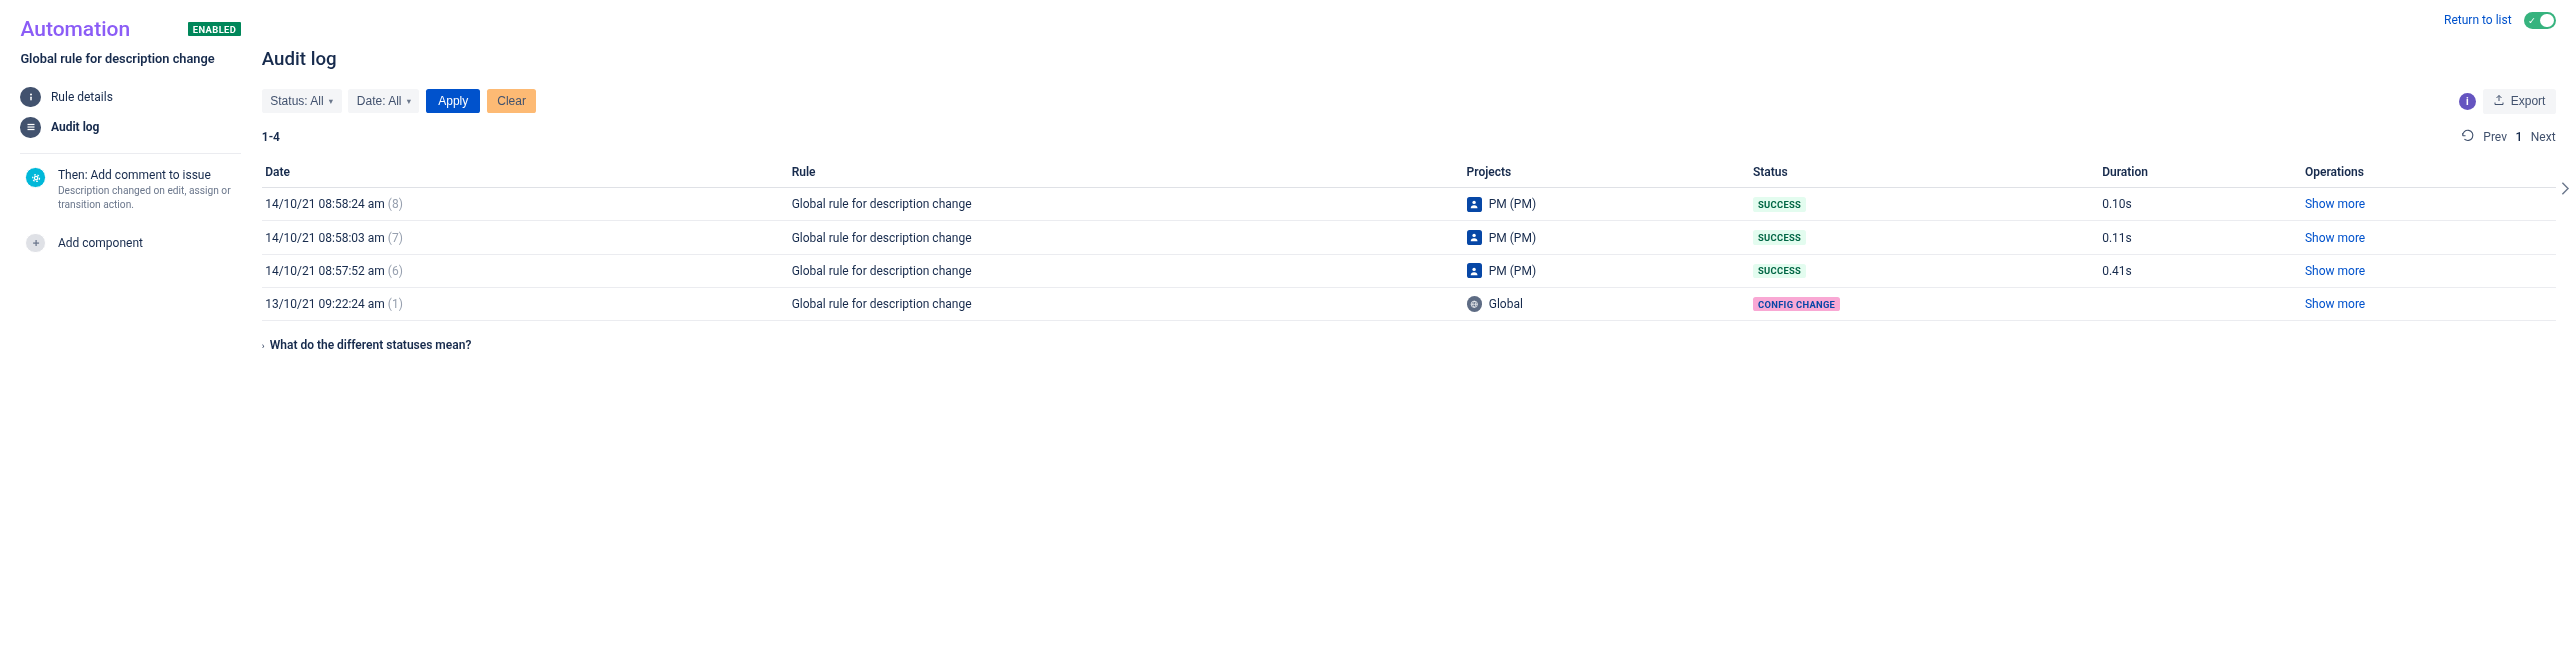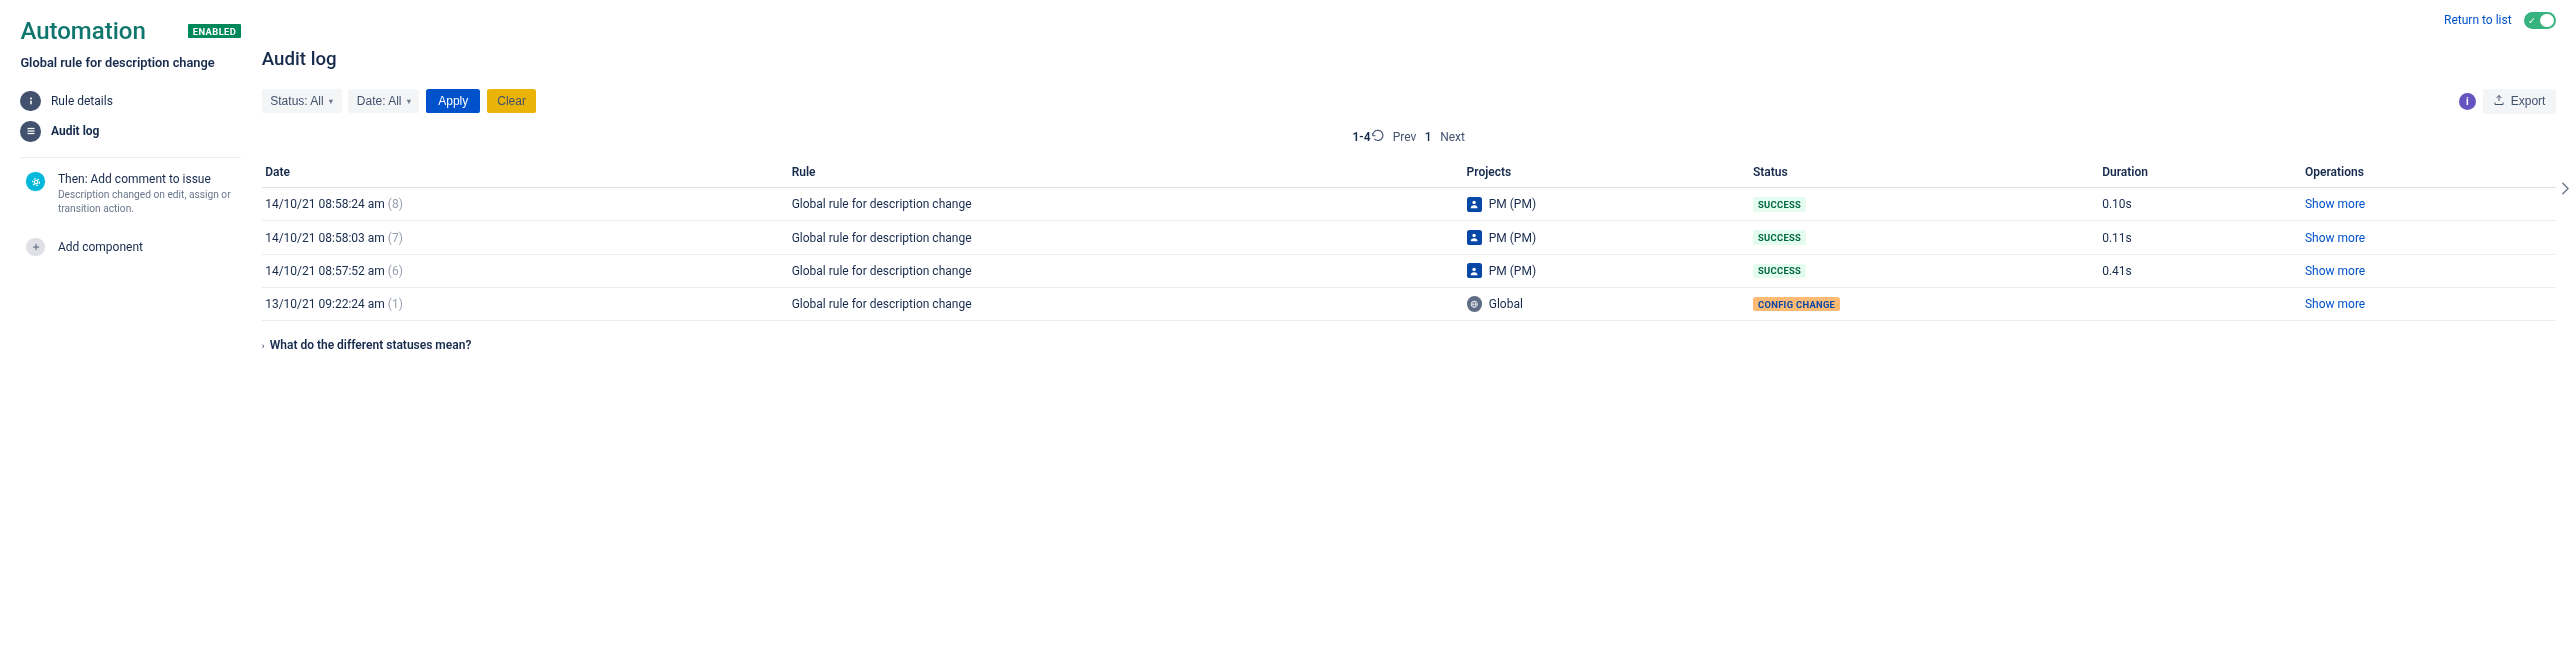--- a/index.html
+++ b/index.html
@@ -21,23 +21,23 @@
     width: 221px;
     flex-shrink: 0;
   }
   .sb-header {
     display: flex;
     align-items: center;
     justify-content: space-between;
     margin-bottom: 10.2px;
   }
   .sb-title {
-    font-size: 24px;
+    font-size: 21px;
     font-weight: 500;
-    color: #0f766e;
+    color: #8b5cf6;
   }
   .enabled-badge {
     background: #00875A;
     color: #fff;
     font-size: 9.4px;
     font-weight: 700;
     letter-spacing: 0.4px;
     padding: 1.7px 5.1px;
     border-radius: 1px;
   }
@@ -180,21 +180,21 @@
   .apply-btn {
     background: #0052CC;
     color: #fff;
     border: none;
     border-radius: 2.6px;
     padding: 5.1px 12px;
     font-size: 12px;
     cursor: pointer;
   }
   .clear-btn {
-    background: #eab308;
+    background: #fdba74;
     border: none;
     border-radius: 2.6px;
     padding: 5.1px 10.2px;
     font-size: 12px;
     color: #42526E;
     cursor: pointer;
   }
   .filter-spacer { flex: 1; }
   .info-circle {
     width: 17px;
@@ -218,21 +218,21 @@
     color: #42526E;
     cursor: pointer;
     display: flex;
     align-items: center;
     gap: 6px;
   }
 
   .table-top {
     display: flex;
     align-items: center;
-    justify-content: center;
+    justify-content: space-between;
     margin-bottom: 12px;
   }
   .count { font-size: 12px; font-weight: 600; }
   .pager {
     display: flex;
     align-items: center;
     gap: 8.5px;
     font-size: 12px;
     color: #42526E;
   }
@@ -275,21 +275,21 @@
   .proj-icon.global { background: #5E6C84; border-radius: 50%; }
   .status-badge {
     font-size: 9.4px;
     font-weight: 700;
     letter-spacing: 0.3px;
     padding: 1.7px 5.1px;
     border-radius: 2.6px;
     display: inline-block;
   }
   .status-badge.success { background: #E3FCEF; color: #006644; }
-  .status-badge.config { background: #fdba74; color: #0747A6; }
+  .status-badge.config { background: #f9a8d4; color: #0747A6; }
   .showmore { color: #0052CC; cursor: pointer; }
 
   .expander-row {
     display: flex;
     align-items: center;
     gap: 5.1px;
     margin-top: 17px;
     font-size: 12px;
     font-weight: 600;
     cursor: pointer;

